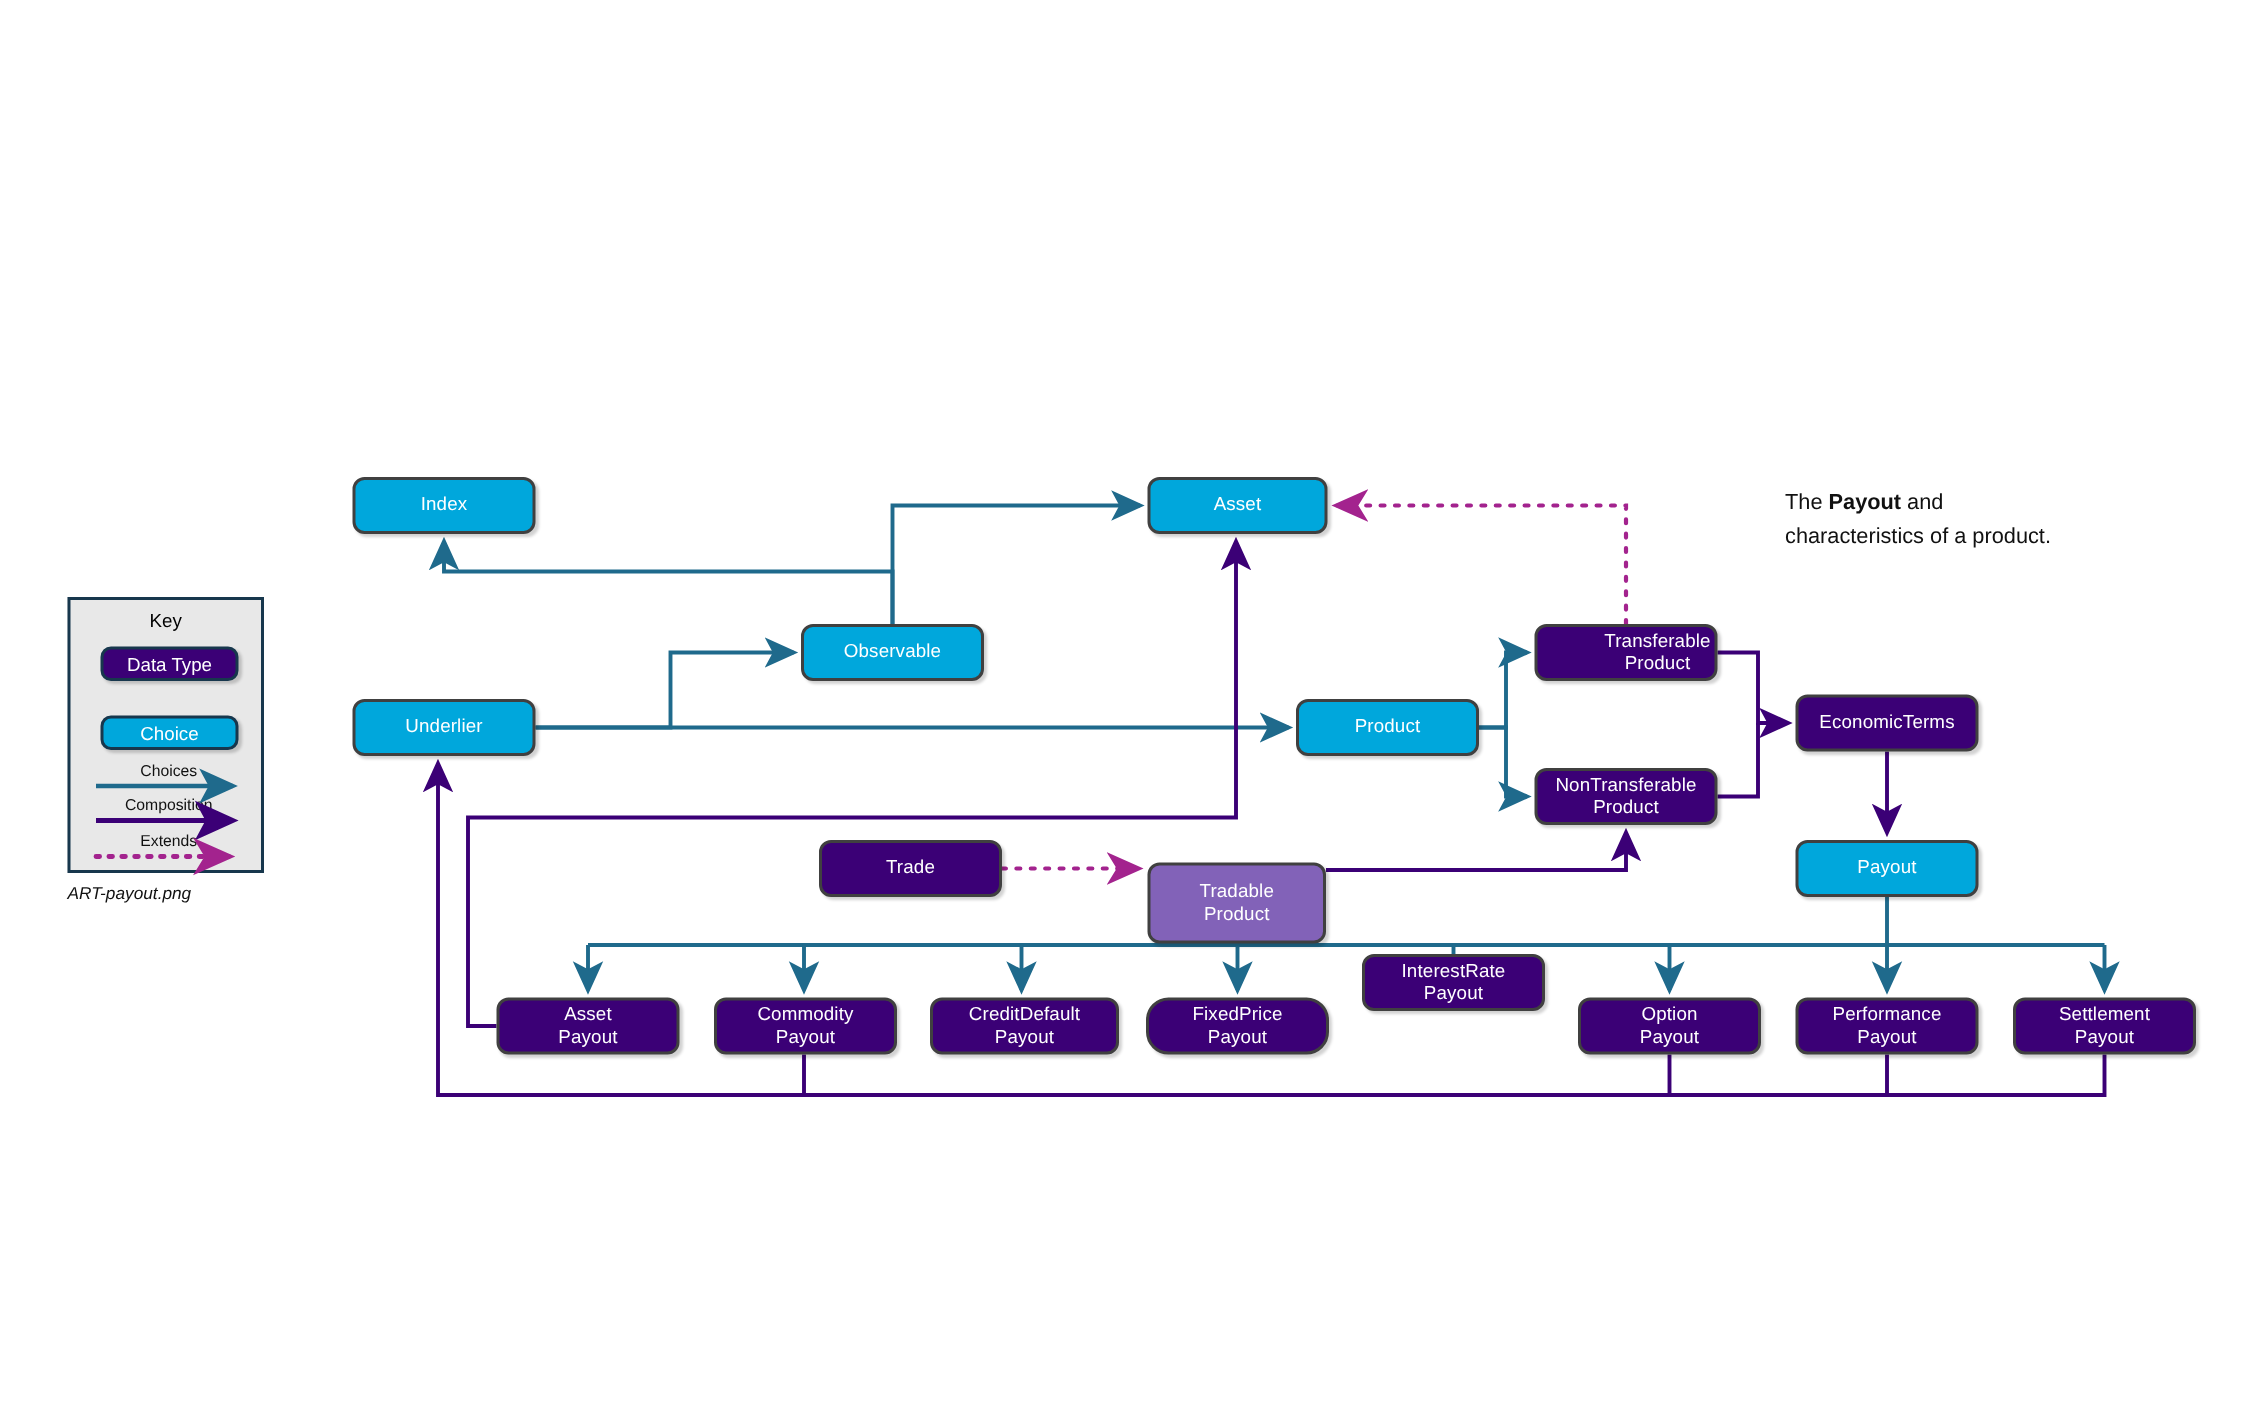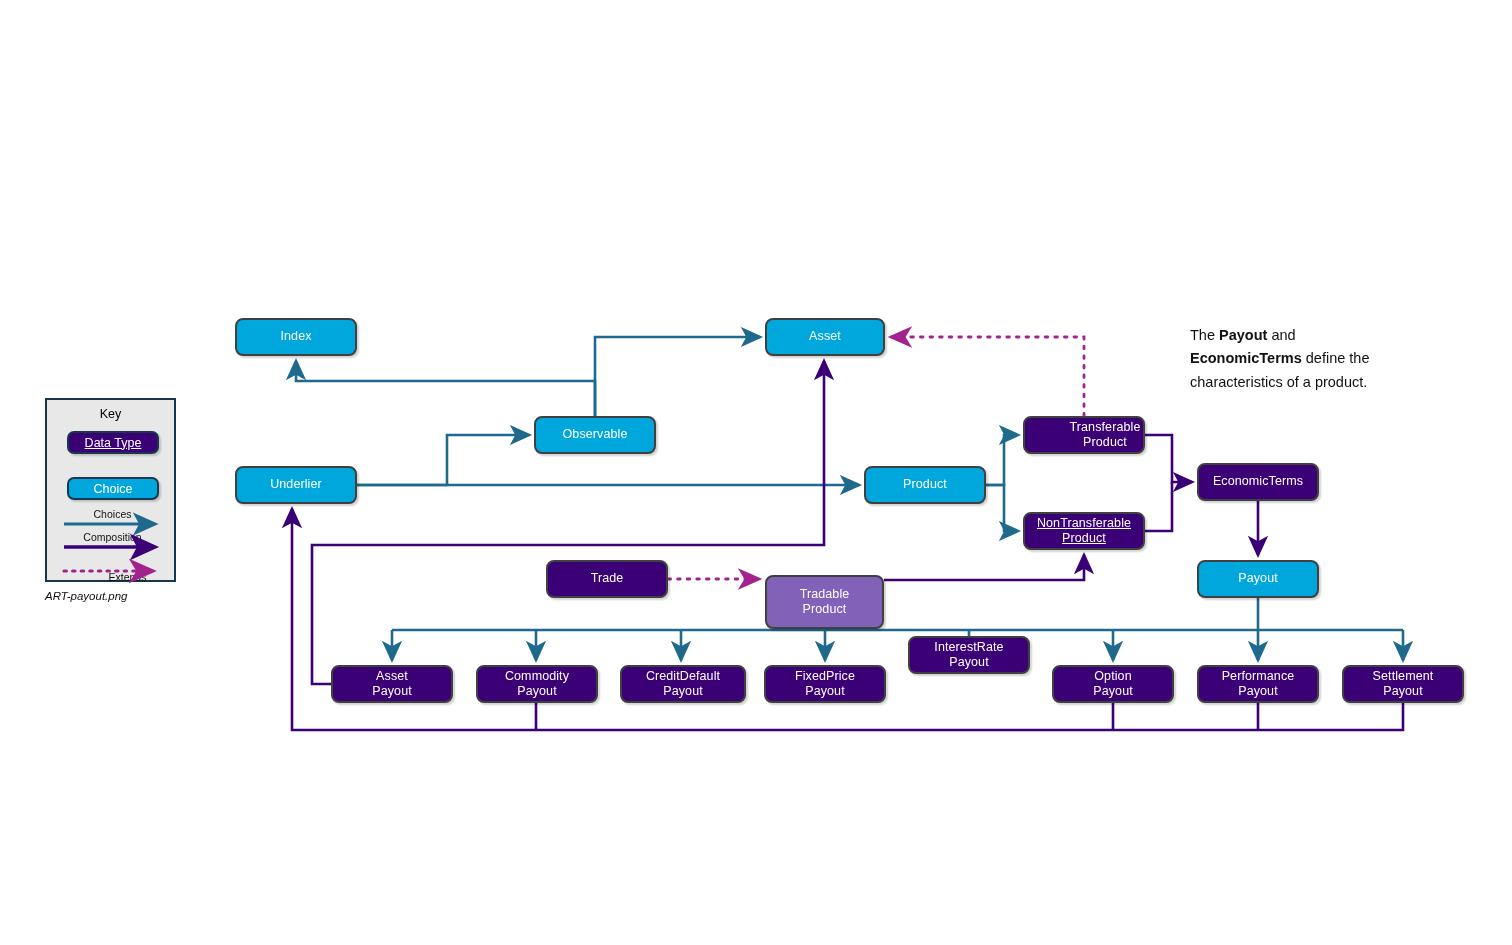--- a/index.html
+++ b/index.html
@@ -74,34 +74,34 @@
     border-radius: 7px;
     border: 2px solid #17374d;
     box-sizing: border-box;
     color: #fff;
     font-size: 12.5px;
     display: flex;
     align-items: center;
     justify-content: center;
     box-shadow: 2px 2px 2px rgba(0,0,0,0.18);
   }
-  #key-chip-datatype { top: 31px; background: #3b0076; text-decoration: underline; }
+  #key-chip-datatype { top: 31px; background: #3b0076; }
   #key-chip-choice   { top: 77px; background: #00a7dc; }
 
   .key-legend-label {
     position: absolute;
     width: 131px;
     left: 0;
     text-align: center;
     font-size: 10.5px;
     color: #111111;
   }
   #key-label-choices     { top: 108px; }
   #key-label-composition { top: 131px; }
-  #key-label-extends     { top: 171px; margin-left: 15px; }
+  #key-label-extends     { top: 155px; }
 
   #key-caption {
     position: absolute;
     left: 45px;
     top: 590px;
     width: 131px;
     font-size: 11.5px;
     font-style: italic;
     color: #111111;
     z-index: 4;
@@ -188,35 +188,35 @@
     </g>
   </svg>
 
   <div class="node choice" style="left:235px;top:318px;width:122px;height:38px;">Index</div>
   <div class="node choice" style="left:534px;top:416px;width:122px;height:38px;">Observable</div>
   <div class="node choice" style="left:235px;top:466px;width:122px;height:38px;">Underlier</div>
   <div class="node choice" style="left:765px;top:318px;width:120px;height:38px;">Asset</div>
   <div class="node choice" style="left:864px;top:466px;width:122px;height:38px;">Product</div>
   <div class="node datatype" style="left:1023px;top:416px;width:122px;height:38px;padding-left:42px;">Transferable
 Product</div>
-  <div class="node datatype" style="left:1023px;top:512px;width:122px;height:38px;text-decoration:underline;">NonTransferable
+  <div class="node datatype" style="left:1023px;top:512px;width:122px;height:38px;">NonTransferable
 Product</div>
   <div class="node datatype" style="left:1197px;top:463px;width:122px;height:38px;">EconomicTerms</div>
   <div class="node choice" style="left:1197px;top:560px;width:122px;height:38px;">Payout</div>
   <div class="node datatype" style="left:546px;top:560px;width:122px;height:38px;">Trade</div>
   <div class="node tradable" style="left:765px;top:575px;width:119px;height:54px;">Tradable
 Product</div>
 
   <div class="node datatype" style="left:331px;top:665px;width:122px;height:38px;">Asset
 Payout</div>
   <div class="node datatype" style="left:476px;top:665px;width:122px;height:38px;">Commodity
 Payout</div>
   <div class="node datatype" style="left:620px;top:665px;width:126px;height:38px;">CreditDefault
 Payout</div>
-  <div class="node datatype" style="left:764px;top:665px;width:122px;height:38px;">FixedPrice
+  <div class="node datatype" style="left:764px;top:665px;width:122px;height:38px;border-radius:15px;">FixedPrice
 Payout</div>
   <div class="node datatype" style="left:908px;top:636px;width:122px;height:38px;">InterestRate
 Payout</div>
   <div class="node datatype" style="left:1052px;top:665px;width:122px;height:38px;">Option
 Payout</div>
   <div class="node datatype" style="left:1197px;top:665px;width:122px;height:38px;">Performance
 Payout</div>
   <div class="node datatype" style="left:1342px;top:665px;width:122px;height:38px;">Settlement
 Payout</div>
 
@@ -245,17 +245,16 @@
       <path d="M17,124 L108,124" stroke="#1f6a8c" stroke-width="3" fill="none" marker-end="url(#k-teal)"></path>
       <path d="M17,147 L108,147" stroke="#3b0076" stroke-width="3.4" fill="none" marker-end="url(#k-purple)"></path>
       <path d="M17,171 L106,171" stroke="#a3238e" stroke-width="3.2" fill="none" stroke-linecap="round" stroke-dasharray="2.4 6.2" marker-end="url(#k-magenta)"></path>
     </svg>
   </div>
 
   <div id="key-caption">ART-payout.png</div>
 
   <div id="annotation">
     <div><span>The </span><b>Payout</b><span> and</span></div>
-    <div><b>EconomicTerms</b><span> define the</span></div>
     <div>characteristics of a product.</div>
   </div>
 
 </div>
 
 </body></html>

